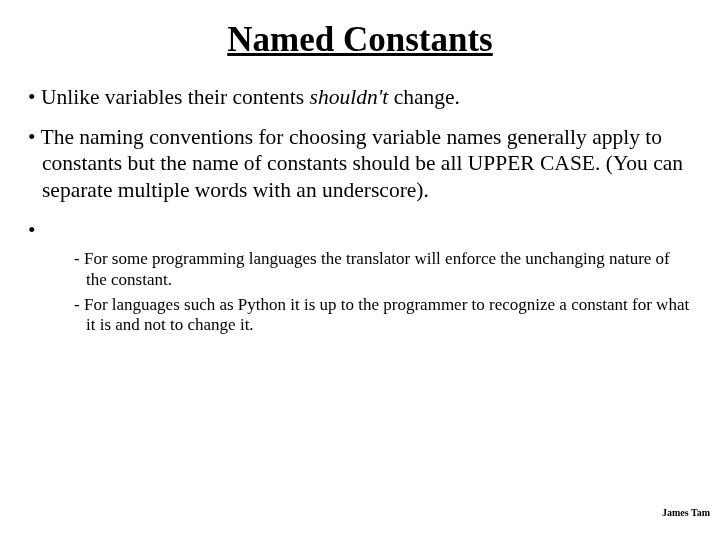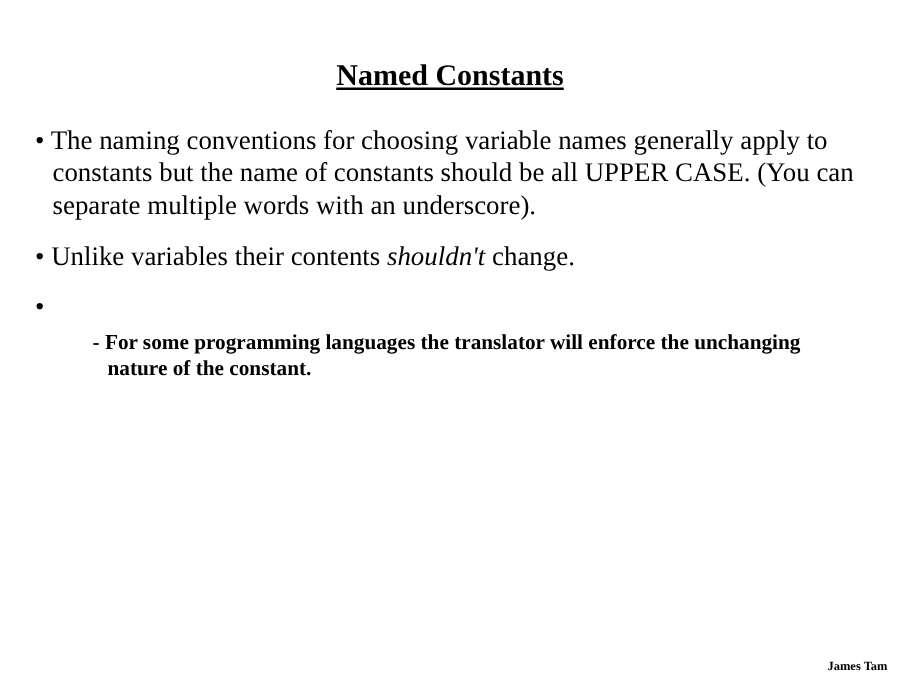--- a/index.html
+++ b/index.html
@@ -10,76 +10,75 @@
     font-family: "Times New Roman", Times, serif;
     color: #000;
     background: #fff;
     position: relative;
   }
   .slide {
     padding: 20px 28px 0 28px;
   }
   .title {
     text-align: center;
-    font-size: 24px;
+    font-size: 35px;
     font-weight: bold;
     text-decoration: underline;
     margin-bottom: 24px;
-    margin-top: 28px;
   }
   ul.main {
     list-style: none;
     padding: 0;
     margin: 0;
   }
   ul.main > li {
     font-size: 21.5px;
     line-height: 1.22;
     margin-bottom: 14px;
     padding-left: 14px;
     text-indent: -14px;
   }
   ul.main > li::before {
     content: "• ";
   }
   ul.sub {
     list-style: none;
     padding: 0;
     margin: 6px 0 0 32px;
-    font-weight: bold;
   }
   ul.sub > li {
     font-size: 17px;
     line-height: 1.22;
     margin-bottom: 4px;
     padding-left: 12px;
     text-indent: -12px;
   }
   ul.sub > li::before {
     content: "- ";
   }
   .italic {
     font-style: italic;
   }
   .footer {
     position: absolute;
-    bottom: 1px;
+    bottom: 22px;
     right: 10px;
     font-size: 10px;
     font-weight: bold;
   }
 </style>
 </head>
 <body>
 
 <div class="slide">
   <div class="title">Named Constants</div>
   <ul class="main">
+    <li><span>Unlike variables their contents </span><span class="italic">shouldn't</span><span> change.</span></li>
     <li>The naming conventions for choosing variable names generally apply to constants but the name of constants should be all UPPER CASE.  (You can separate multiple words with an underscore).</li>
-    <li><span>Unlike variables their contents </span><span class="italic">shouldn't</span><span> change.</span></li>
     <li>
       <ul class="sub">
         <li>For some programming languages the translator will enforce the unchanging nature of the constant.</li>
+        <li>For languages such as Python it is up to the programmer to recognize a constant for what it is and not to change it.</li>
       </ul>
     </li>
   </ul>
 </div>
 <div class="footer">James Tam</div>
 
 </body></html>

